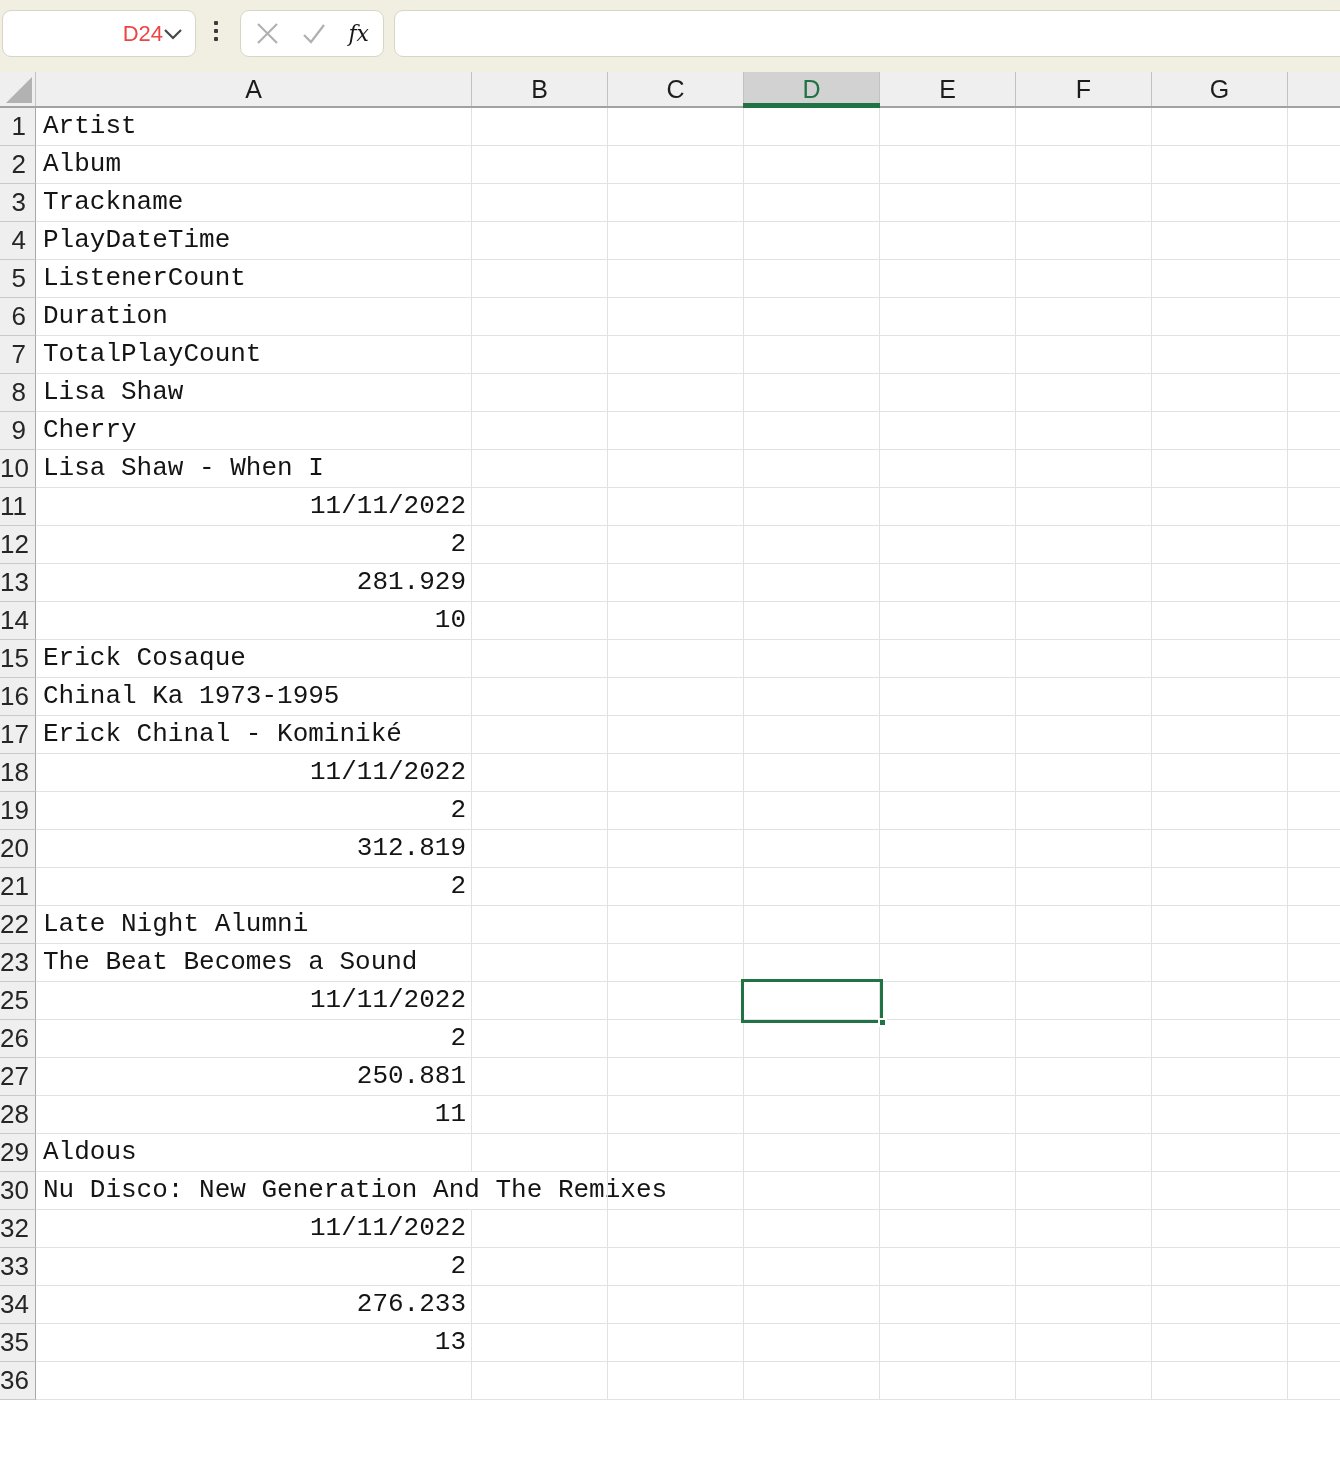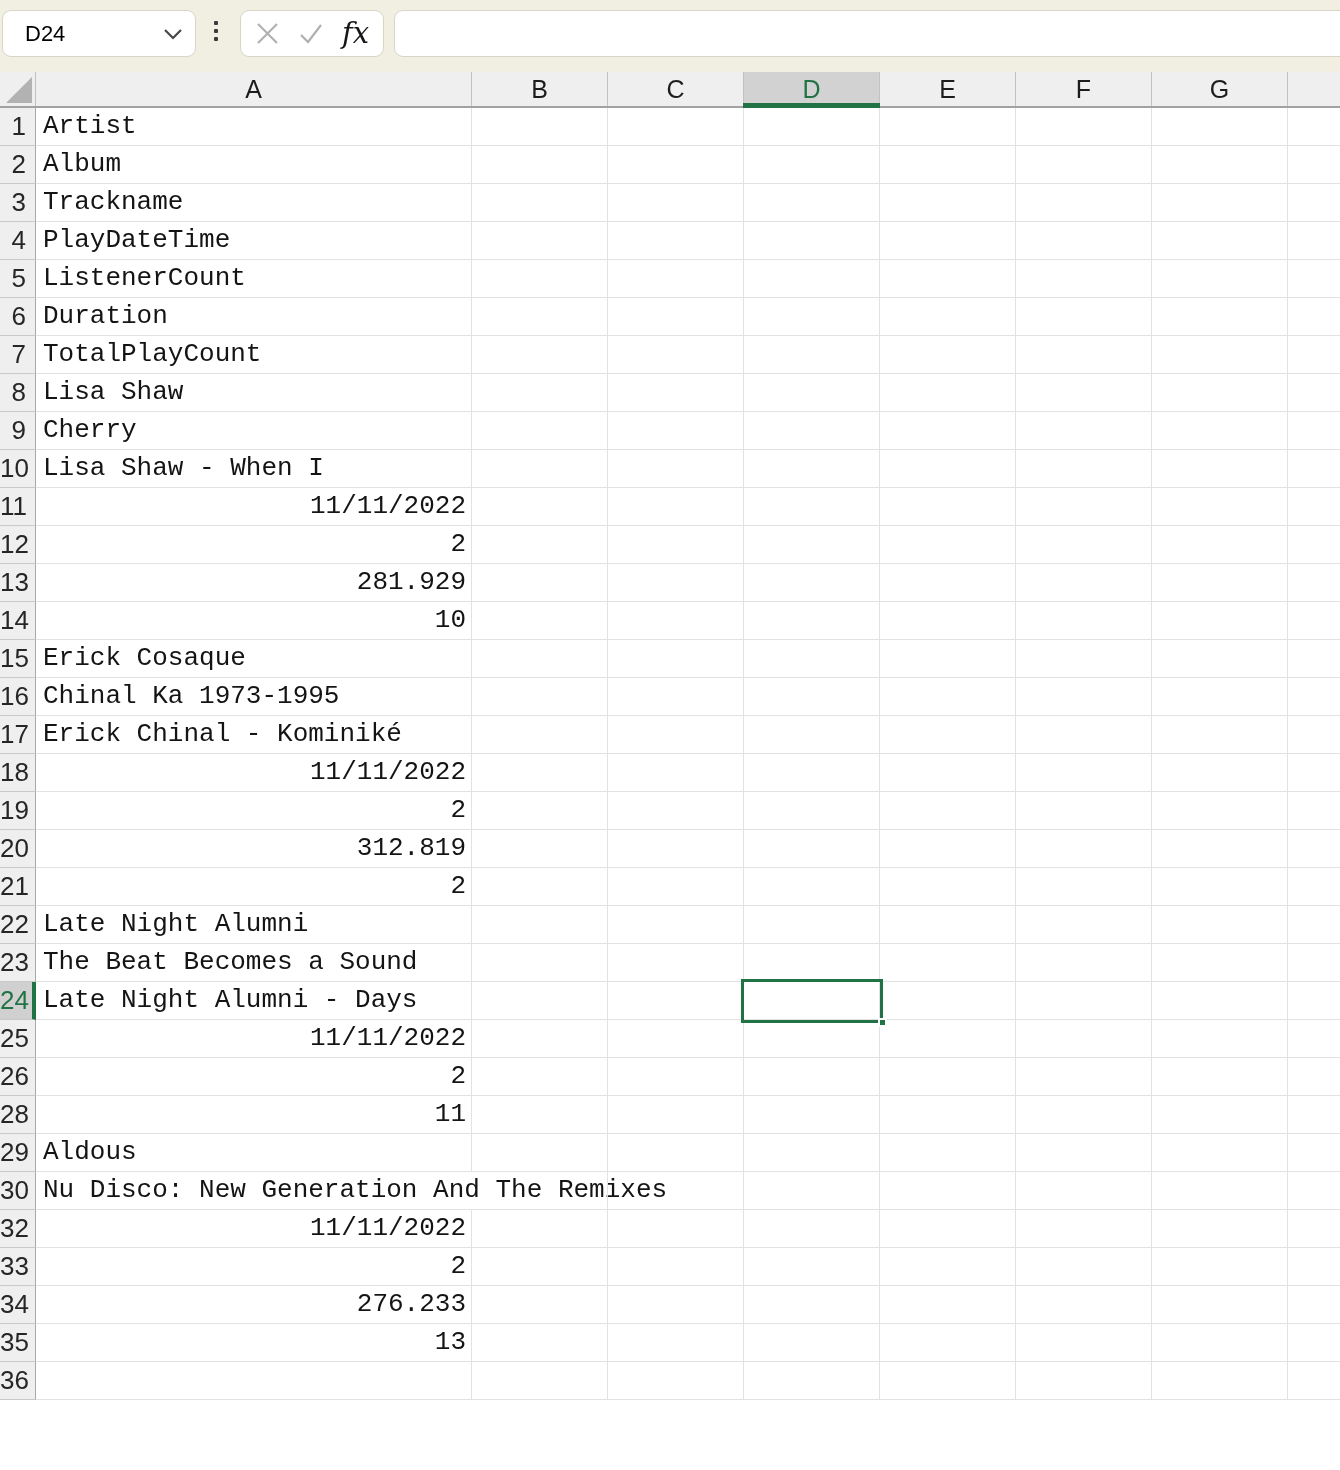--- a/index.html
+++ b/index.html
@@ -5,26 +5,26 @@
   * { margin:0; padding:0; box-sizing:border-box; }
   html,body { width:1340px; height:1470px; overflow:hidden; background:#fff;
               font-family:"Liberation Sans", sans-serif; }
   :root { --accent:#217346; }
 
   
   .topbar { position:absolute; left:0; top:0; width:1340px; height:72px; background:#f1efe2; }
   .box { position:absolute; top:10px; height:47px; background:#fff;
          border:1px solid #d8d5c7; border-radius:9px; }
   .namebox { left:2px; width:194px; display:flex; align-items:center; cursor:default; }
-  .namebox-text { font-size:22px; color:#000000; padding-left:22px; flex:1; }
+  .namebox-text { font-size:22px; color:#ef4444; padding-left:6px; flex:1;text-align:right; }
   .namebox .chev { margin-right:12px; }
   .grip { position:absolute; left:214px; top:21px; display:flex; flex-direction:column; gap:4px; }
   .grip i { width:4px; height:4px; background:#3b3b3b; border-radius:1px; display:block; }
   .fx-group { left:240px; width:144px; display:flex; align-items:center; justify-content:space-between; padding:0 14px; }
-  .fx { font-family:"DejaVu Serif", serif; font-style:italic; font-size:29px; color:#161616; line-height:1; }
+  .fx { font-family:"DejaVu Serif", serif; font-style:italic; font-size:22px; color:#161616; line-height:1; }
   .formulabar { left:394px; width:966px; display:flex; align-items:center; }
   .formulabar span { font-size:22px; color:#141414; padding-left:12px; }
 
   
   .sheet { position:absolute; left:0; top:72px; width:1340px; height:1398px; background:#fff; }
 
   .colhead-row { position:absolute; left:0; top:0; width:1340px; height:36px;
                  display:flex; background:#efefef; border-bottom:2px solid #a2a2a2; }
   .corner { width:36px; height:100%; border-right:1px solid #c2c2c2; position:relative; background:#efefef; }
   .tri { position:absolute; right:3px; bottom:3px; width:0; height:0;
@@ -369,44 +369,44 @@
         <div class="cell cellA al"><span class="celltext">The Beat Becomes a Sound</span></div>
         <div class="cell cellN"></div>
         <div class="cell cellN"></div>
         <div class="cell cellN"></div>
         <div class="cell cellN"></div>
         <div class="cell cellN"></div>
         <div class="cell cellN"></div>
         <div class="cell cellF"></div>
       </div>
       <div class="row">
-        <div class="rowhead sel"><span>24</span></div>
-        <div class="cell cellA al"><span class="celltext">Late Night Alumni - Days</span></div>
-        <div class="cell cellN"></div>
-        <div class="cell cellN"></div>
-        <div class="cell cellN"></div>
-        <div class="cell cellN"></div>
-        <div class="cell cellN"></div>
-        <div class="cell cellN"></div>
-        <div class="cell cellF"></div>
-      </div>
-      <div class="row">
         <div class="rowhead"><span>25</span></div>
         <div class="cell cellA ar"><span class="celltext">11/11/2022</span></div>
         <div class="cell cellN"></div>
         <div class="cell cellN"></div>
         <div class="cell cellN"></div>
         <div class="cell cellN"></div>
         <div class="cell cellN"></div>
         <div class="cell cellN"></div>
         <div class="cell cellF"></div>
       </div>
       <div class="row">
         <div class="rowhead"><span>26</span></div>
         <div class="cell cellA ar"><span class="celltext">2</span></div>
+        <div class="cell cellN"></div>
+        <div class="cell cellN"></div>
+        <div class="cell cellN"></div>
+        <div class="cell cellN"></div>
+        <div class="cell cellN"></div>
+        <div class="cell cellN"></div>
+        <div class="cell cellF"></div>
+      </div>
+      <div class="row">
+        <div class="rowhead"><span>27</span></div>
+        <div class="cell cellA ar"><span class="celltext">250.881</span></div>
         <div class="cell cellN"></div>
         <div class="cell cellN"></div>
         <div class="cell cellN"></div>
         <div class="cell cellN"></div>
         <div class="cell cellN"></div>
         <div class="cell cellN"></div>
         <div class="cell cellF"></div>
       </div>
       <div class="row">
         <div class="rowhead"><span>28</span></div>

